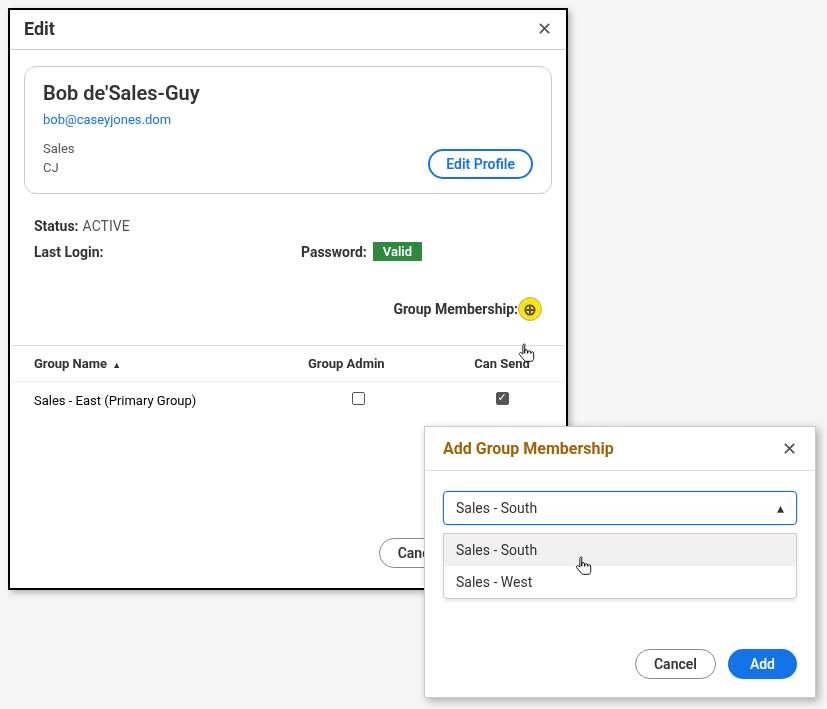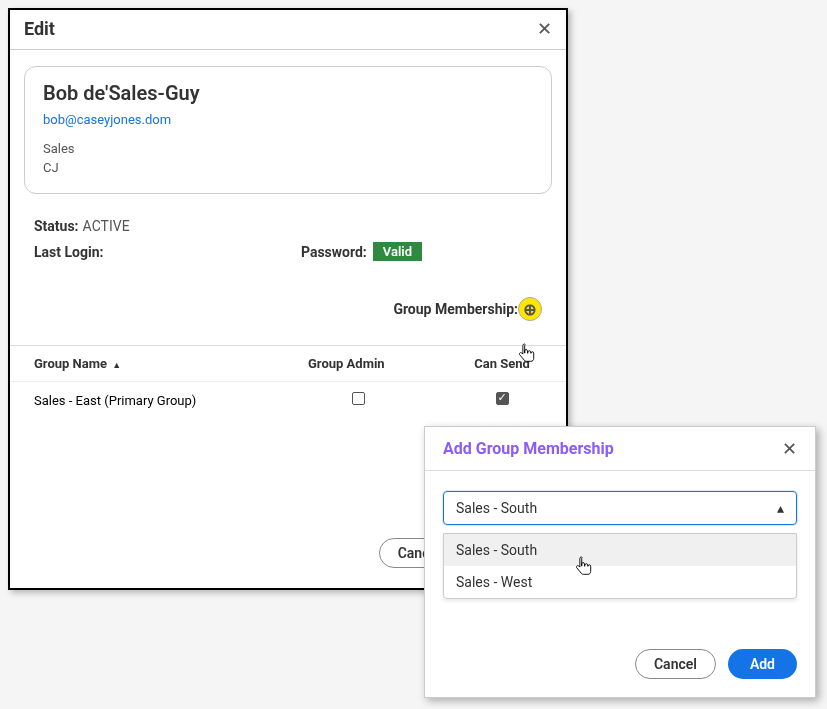--- a/index.html
+++ b/index.html
@@ -220,21 +220,21 @@
       display: flex;
       justify-content: space-between;
       align-items: center;
       padding: 12px 18px;
       border-bottom: 1px solid #ddd;
     }
     .add-header h3 {
       margin: 0;
       font-size: 16px;
       font-weight: 700;
-      color: #8b5cf6;
+      color: #a16207;
     }
     .select-wrap {
       padding: 20px 18px 4px 18px;
     }
     .select-box {
       border: 1.5px solid #1473e6;
       border-radius: 4px;
       padding: 8px 12px;
       display: flex;
       justify-content: space-between;
@@ -281,20 +281,21 @@
   <div class="edit-header">
     <h2>Edit</h2>
     <span class="close-x">✕</span>
   </div>
 
   <div class="profile-card">
     <div class="profile-name">Bob de'Sales-Guy</div>
     <a href="#" class="profile-email">bob@caseyjones.dom</a>
     <div class="profile-meta">Sales</div>
     <div class="profile-meta">CJ</div>
+    <button class="edit-profile-btn">Edit Profile</button>
   </div>
 
   <div class="info-section">
     <div class="info-line">
       <span class="info-label">Status:</span>
       <span class="info-value">ACTIVE</span>
     </div>
     <div class="info-line">
       <span class="info-label">Last Login:</span>
       <span class="info-value"></span>

